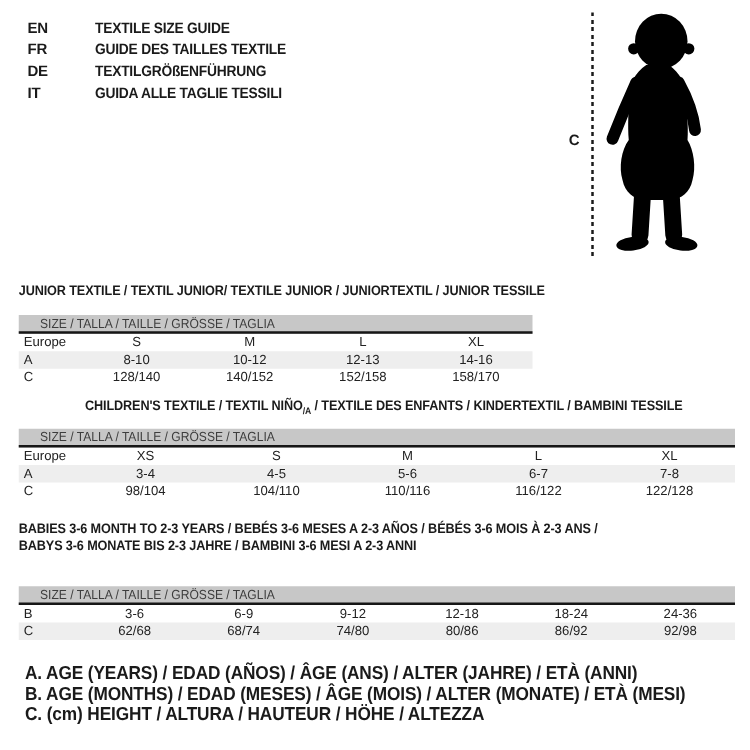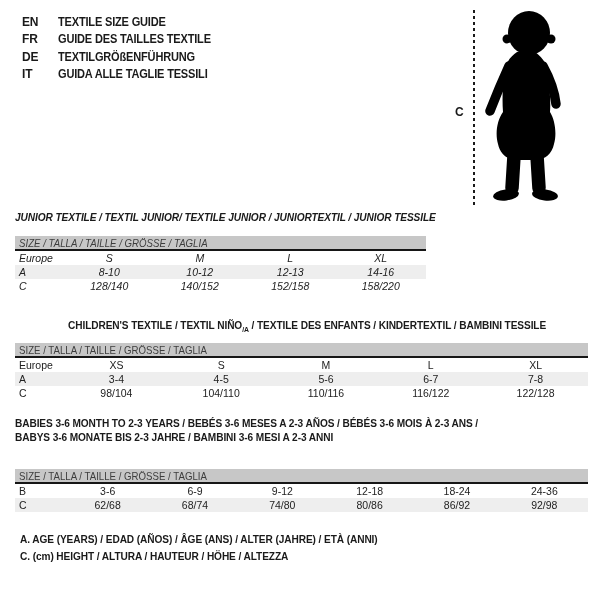--- a/index.html
+++ b/index.html
@@ -6,55 +6,55 @@
   .stage {
     position:relative; width:600px; height:600px; overflow:hidden;
     background:#ffffff; color:#1a1a1a;
     font-family:"Liberation Sans", sans-serif;
     -webkit-font-smoothing:antialiased;
   }
   .cond { display:inline-block; transform:scaleX(0.92); transform-origin:0 50%; white-space:nowrap; }
 
   
   .lang-block { position:absolute; left:22px; top:13px; }
-  .lang-row { display:flex; height:17.5px; align-items:center; font-weight:bold; font-size:12px; letter-spacing:-0.2px; }
+  .lang-row { display:flex; height:17.5px; align-items:center; font-weight:bold; font-size:12px; letter-spacing:-0.2px;gap:18px; }
   .lang-code { width:36px; flex:0 0 36px; }
 
   
   .dashed-line {
     position:absolute; left:473px; top:10px; width:2px; height:198px;
     background:repeating-linear-gradient(to bottom, #1a1a1a 0 3px, transparent 3px 6px);
   }
   .figure-label { position:absolute; left:455px; top:105px; font-weight:bold; font-size:12px; }
   .baby-svg { position:absolute; left:481px; top:8px; }
 
   
   .size-table { position:absolute; left:15px; }
-  .t1 { top:210px; width:411px;font-style:italic; }
+  .t1 { top:226px; width:411px; }
   .t2 { top:318px; width:573px; }
   .t3 { top:416px; width:573px; }
   .table-title { font-weight:bold; font-size:11px; height:14px; line-height:14px; letter-spacing:-0.1px; }
   .t1 .table-title { margin-bottom:12px; }
   .t2 .table-title { margin-bottom:11px;text-align:right; }
   .t3 .title-wrap { margin-bottom:25px; }
   .t3 .table-title { margin-bottom:0; }
   .table-title sub { font-size:7.5px; }
   .header-bar {
-    height:15px; display:flex; align-items:center; padding-left:4px;
+    height:15px; display:flex; align-items:center; padding-left:17px;
     background:#c7c7c7; border-bottom:2px solid #161616;
     font-size:10.5px; color:#3d3d3d; box-sizing:border-box;
   }
   .trow { display:flex; height:14px; align-items:center; font-size:10.5px; color:#222222; }
   .trow.shaded { background:#eeeeee; }
   .cell { flex:1; text-align:center; }
   .cell.label { flex:0 0 45px; text-align:left; padding-left:4px; }
 
   
   .notes { position:absolute; left:20px; top:531px; }
-  .note-line { height:16.5px; line-height:16.5px; font-weight:bold; font-size:11px; letter-spacing:-0.1px; }
+  .note-line { height:16.5px; line-height:16.5px; font-weight:bold; font-size:15px; letter-spacing:-0.1px; }
 </style>
 </head>
 <body>
 
 <div class="stage">
 
   <div class="lang-block">
     <div class="lang-row">
       <span class="lang-code">EN</span>
       <span class="cond">TEXTILE SIZE GUIDE</span>
@@ -116,21 +116,21 @@
       <div class="cell">8-10</div>
       <div class="cell">10-12</div>
       <div class="cell">12-13</div>
       <div class="cell">14-16</div>
     </div>
     <div class="trow">
       <div class="cell label">C</div>
       <div class="cell">128/140</div>
       <div class="cell">140/152</div>
       <div class="cell">152/158</div>
-      <div class="cell">158/220</div>
+      <div class="cell">158/170</div>
     </div>
   </div>
 
   <div class="size-table t2">
     <div class="table-title">
       <span class="cond"><span>CHILDREN'S TEXTILE / TEXTIL NIÑO</span><sub>/A</sub><span> / TEXTILE DES ENFANTS / KINDERTEXTIL / BAMBINI TESSILE</span></span>
     </div>
     <div class="header-bar">
       <span class="cond">SIZE / TALLA / TAILLE / GRÖSSE / TAGLIA</span>
     </div>
@@ -183,16 +183,17 @@
       <div class="cell">68/74</div>
       <div class="cell">74/80</div>
       <div class="cell">80/86</div>
       <div class="cell">86/92</div>
       <div class="cell">92/98</div>
     </div>
   </div>
 
   <div class="notes">
     <div class="note-line"><span class="cond">A. AGE (YEARS) / EDAD (AÑOS) / ÂGE (ANS) / ALTER (JAHRE) / ETÀ (ANNI)</span></div>
+    <div class="note-line"><span class="cond">B. AGE (MONTHS) / EDAD (MESES) / ÂGE (MOIS) / ALTER (MONATE) / ETÀ (MESI)</span></div>
     <div class="note-line"><span class="cond">C. (cm) HEIGHT / ALTURA / HAUTEUR / HÖHE / ALTEZZA</span></div>
   </div>
 
 </div>
 
 </body></html>

